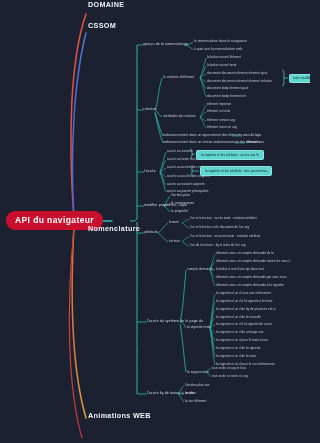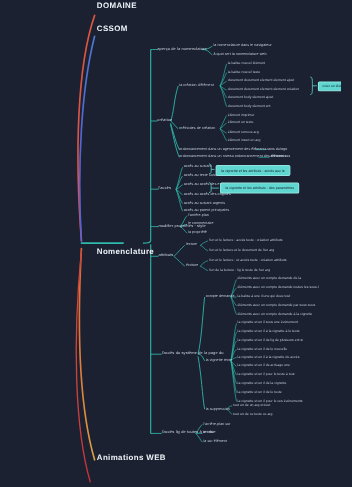--- a/index.html
+++ b/index.html
@@ -176,20 +176,21 @@
     <path d="M210 328 C 212 342, 213 356, 215 365" stroke="#2fb8ac" stroke-width=".6" fill="none"></path>
 
     <path d="M206 372 C 208 370, 209 369, 211 369" stroke="#2fb8ac" stroke-width=".6" fill="none"></path>
     <path d="M206 372 C 208 373, 209 375, 211 377" stroke="#2fb8ac" stroke-width=".6" fill="none"></path>
 
     <path d="M178 394 C 181 390, 182 387, 184 386" stroke="#2fb8ac" stroke-width=".7" fill="none"></path>
     <path d="M178 394 C 181 394, 182 394, 184 394" stroke="#2fb8ac" stroke-width=".7" fill="none"></path>
     <path d="M178 394 C 181 397, 182 400, 184 402" stroke="#2fb8ac" stroke-width=".7" fill="none"></path>
   </svg>
 
+  <div class="node root">API du navigateur</div>
 
   <div class="node l1" style="left:88px;top:1px;">DOMAINE</div>
   <div class="node l1" style="left:88px;top:22px;">CSSOM</div>
   <div class="node l1" style="left:88px;top:225px;">Nomenclature</div>
   <div class="node l1" style="left:88px;top:412px;">Animations WEB</div>
 
   <div class="node l2" style="left:143px;top:43px;">aperçu de la nomenclature</div>
   <div class="node l3" style="left:194px;top:40px;">la nomenclature dans le navigateur</div>
   <div class="node l3" style="left:194px;top:48px;">à quoi sert la nomenclature web</div>
 

